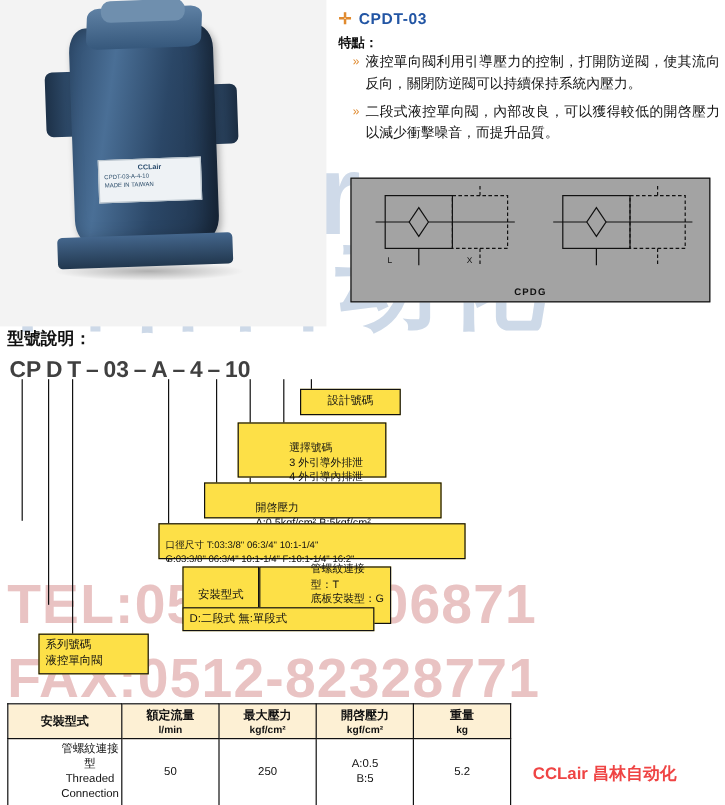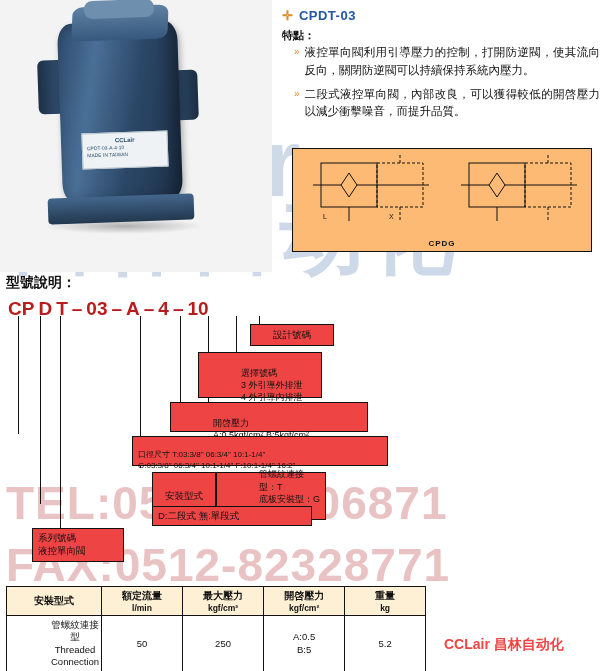--- a/index.html
+++ b/index.html
@@ -133,45 +133,45 @@
     display:flex; gap:5px; margin-bottom:6px;
   }
   .rp-bullet { color:#e08a2e; font-size:10px; line-height:1.5; }
   .rp-text {
     font-size:11.5px; color:#111; line-height:1.55;
     text-align:justify;
   }
   
   .schem {
     position:absolute; left:16px; top:148px; width:300px; height:104px;
-    border:1px solid #111; background:#fdba74;
+    border:1px solid #111; background:#a3a3a3;
   }
   .schem-label {
     position:absolute; left:0; right:0; bottom:3px;
     text-align:center; font-size:8px; font-weight:bold; color:#111;
     letter-spacing:1px;
   }
 
   
   .model-title {
     position:absolute; left:6px; top:274px;
     font-size:14px; font-weight:bold; color:#111;
   }
   .code-row {
     position:absolute; left:8px; top:296px; width:290px; height:26px;
-    display:flex; align-items:center; font-size:19px; font-weight:bold; color:#b91c1c;
+    display:flex; align-items:center; font-size:19px; font-weight:bold; color:#404040;
   }
   .code-row span { margin-right:4px; }
   .dash { font-weight:bold; }
 
   .boxes { position:absolute; left:0; top:316px; width:400px; height:250px; }
   .cbox {
     position:absolute;
     border:1px solid #111;
-    background:#ef4444;
+    background:#fde047;
     font-size:9.5px;
     color:#111;
     padding:2px 5px;
     line-height:1.35;
   }
   .cbox.sm { font-size:9px;padding-left:42px; }
   .leader {
     position:absolute; background:#111;
   }
 

